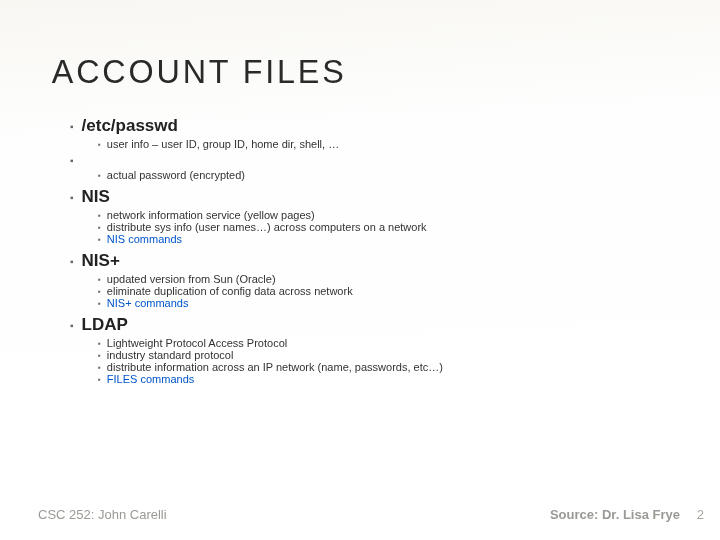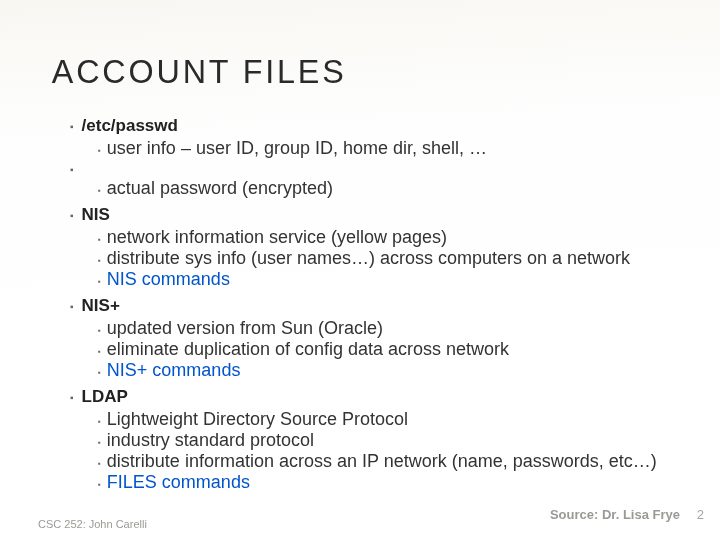--- a/index.html
+++ b/index.html
@@ -5,23 +5,23 @@
 html,body{margin:0;padding:0;width:720px;height:540px;background:#fff;overflow:hidden;}
 body{font-family:Arial,Helvetica,sans-serif;background:linear-gradient(177deg,#f8f7f2 0%,#fefefe 25%,#fff 100%);position:relative;}
 .title{font-family:"Impact","Arial Black",sans-serif;letter-spacing:3px;font-size:34px;color:#2a2a2a;position:absolute;left:44px;top:52px;text-transform:uppercase;transform:scaleX(0.95);}
 .content{position:absolute;left:70px;top:110px;right:40px;}
 .lvl1{display:flex;align-items:baseline;margin-bottom:2px;margin-top:6px;}
 .lvl1 .bul{font-size:10px;color:#666;margin-right:8px;position:relative;top:-1px;}
 .lvl1 .txt{font-size:17px;font-weight:bold;color:#222;}
 .sub{margin-left:28px;margin-bottom:3px;}
 .lvl2{display:flex;align-items:baseline;margin-bottom:0px;}
 .lvl2 .bul{font-size:8px;color:#666;margin-right:6px;position:relative;top:-1px;}
-.lvl2 .txt{font-size:18px;color:#333;}
+.lvl2 .txt{font-size:11px;color:#333;}
 .link{color:#0055cc;cursor:pointer;}
-.footer-left{position:absolute;left:38px;bottom:10px;font-size:11px;color:#9a9a95;}
+.footer-left{position:absolute;left:38px;bottom:18px;font-size:13px;color:#9a9a95;}
 .footer-right{position:absolute;right:40px;bottom:18px;font-size:13px;color:#9a9a95;font-weight:bold;}
 .pagenum{position:absolute;right:16px;bottom:18px;font-size:13px;color:#a5a5a0;}
 </style>
 </head>
 <body>
 
 <div class="title">ACCOUNT FILES</div>
 <div class="content" id="content">
     <div class="lvl1">
       <span class="bul">▪</span>
@@ -78,21 +78,21 @@
         <span class="txt"><span class="link">NIS+ commands</span></span>
       </div>
     </div>
     <div class="lvl1">
       <span class="bul">▪</span>
       <span class="txt">LDAP</span>
     </div>
     <div class="sub">
       <div class="lvl2">
         <span class="bul">▪</span>
-        <span class="txt">Lightweight Directory Source Protocol</span>
+        <span class="txt">Lightweight Protocol Access Protocol</span>
       </div>
       <div class="lvl2">
         <span class="bul">▪</span>
         <span class="txt">industry standard protocol</span>
       </div>
       <div class="lvl2">
         <span class="bul">▪</span>
         <span class="txt">distribute information across an IP network (name, passwords, etc…)</span>
       </div>
       <div class="lvl2">

